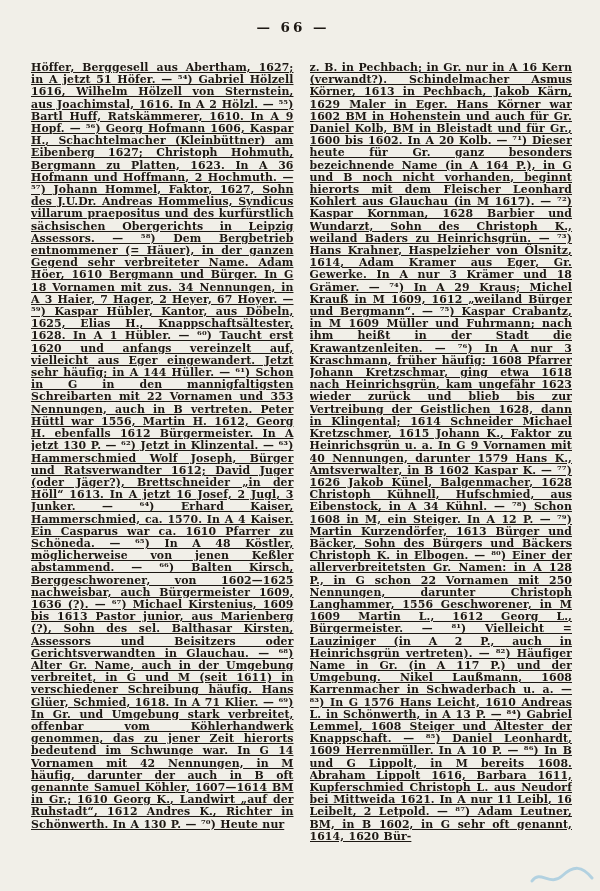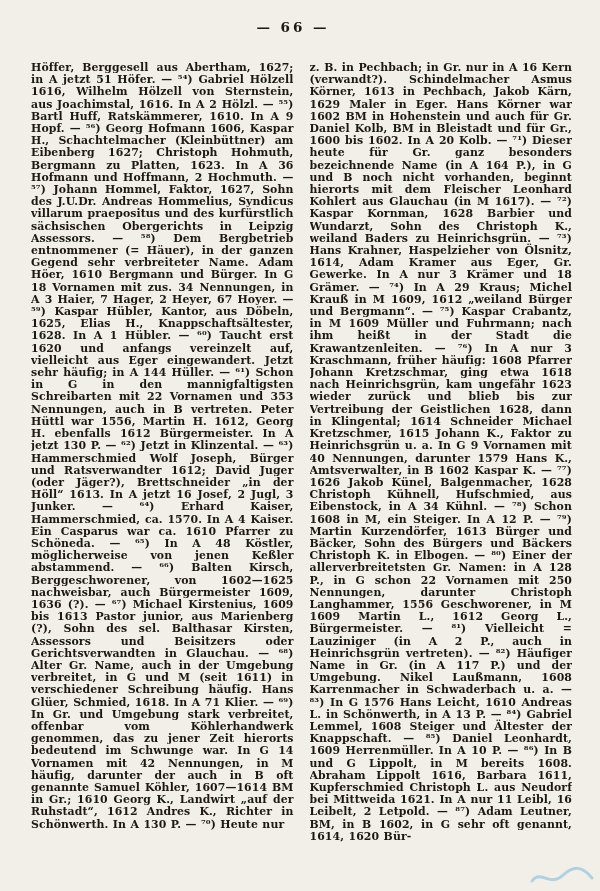--- a/index.html
+++ b/index.html
@@ -27,20 +27,21 @@
     letter-spacing: 3px;
   }
   .columns {
     position: absolute;
     top: 62px;
     left: 31px;
     width: 541px;
     height: 814px;
     display: flex;
     gap: 16px;
+    text-decoration: underline;
   }
   .col {
     width: 264px;
     height: 100%;
     overflow: hidden;
     text-align: justify;
     font-weight: bold;
     font-size: 10.9px;
     line-height: 12.2px;
     letter-spacing: 0.1px;

